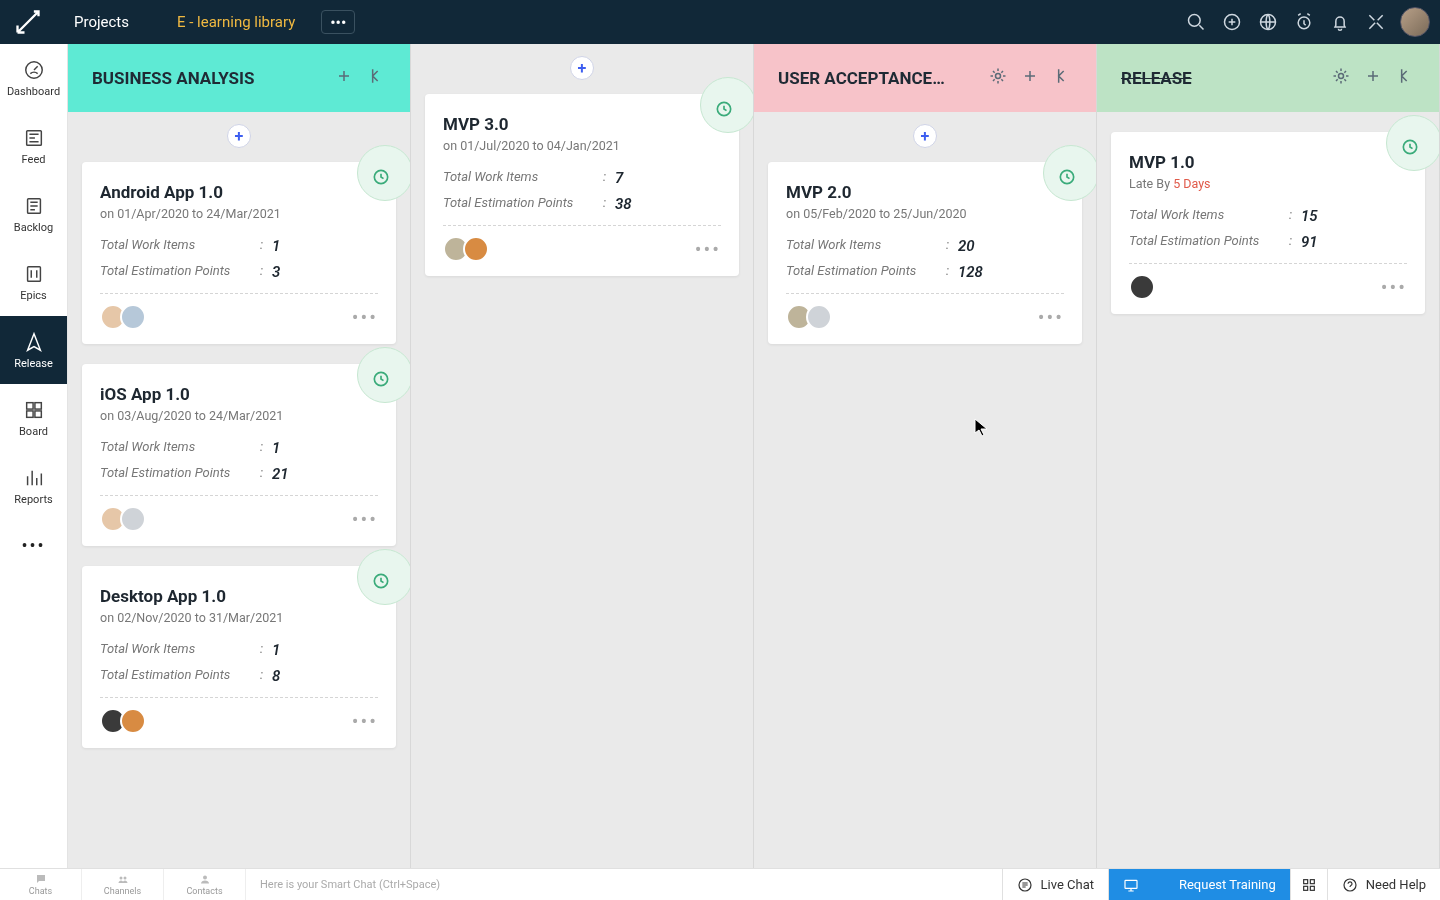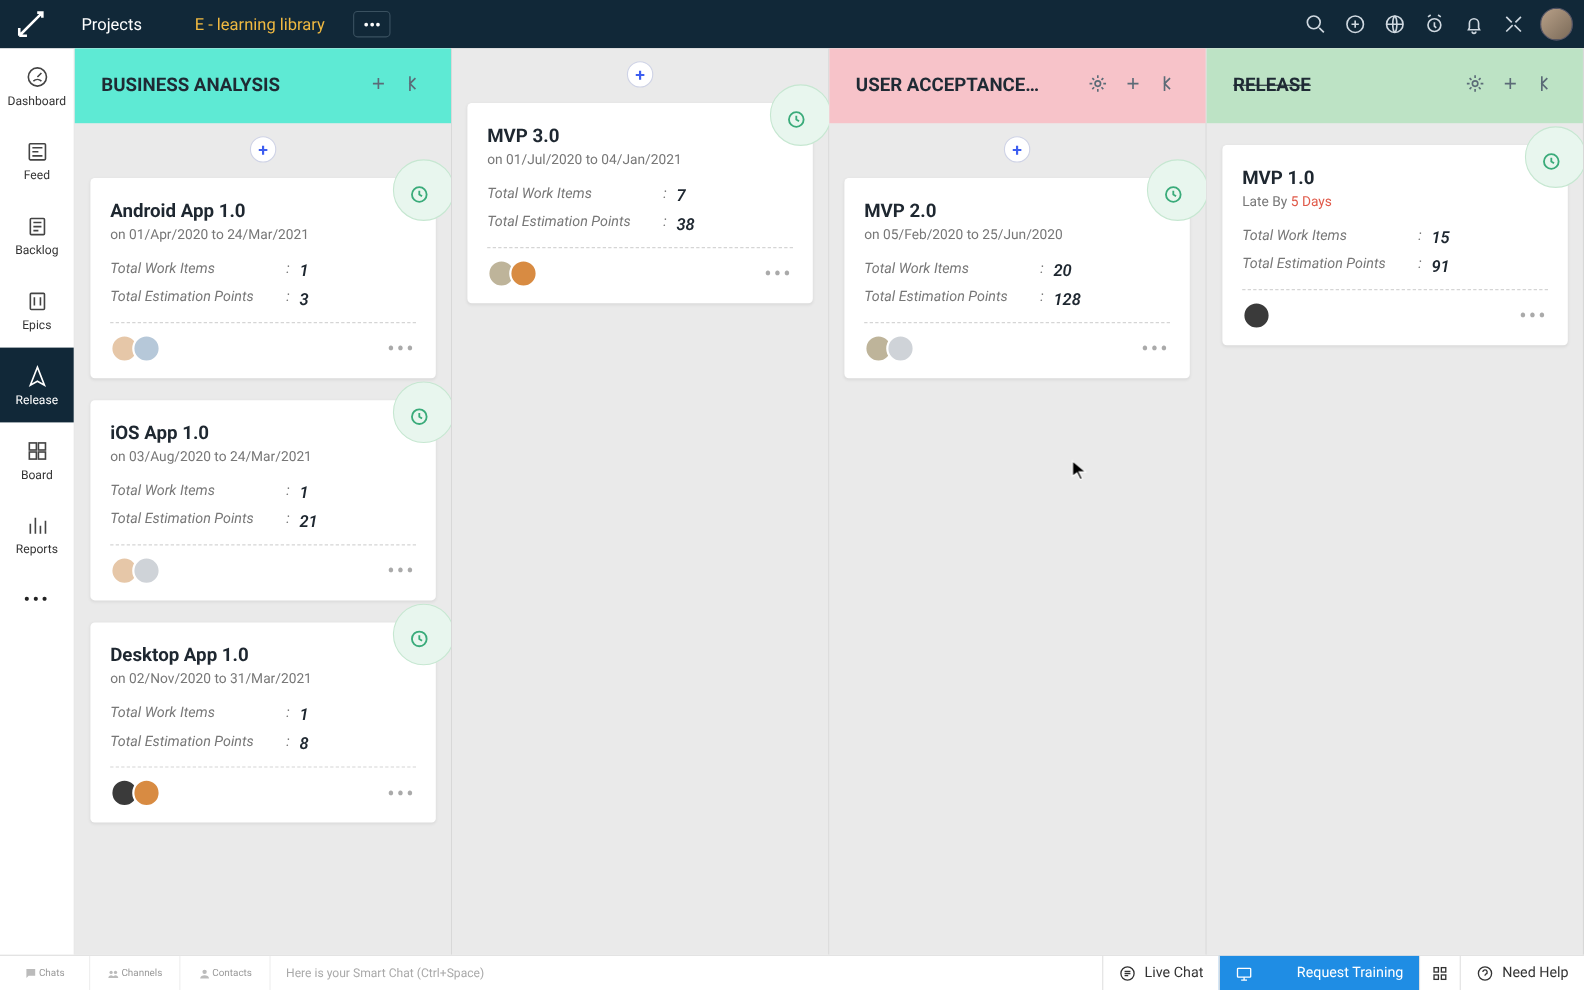--- a/index.html
+++ b/index.html
@@ -48,21 +48,21 @@
   .card .stats-row .lbl { width:160px;}
   .card .stats-row .colon { width:12px; color:#777;}
   .card .stats-row .val { color:#1e2730; font-weight:600; font-size:15px;}
   .card .divider { border-top:1px dashed #d5d5d5; margin:12px 0 10px;}
   .card .footer { display:flex; justify-content:space-between; align-items:center;}
   .card .avatars { display:flex;}
   .card .avatars .av { width:26px; height:26px; border-radius:50%; border:2px solid #fff; margin-right:-6px;}
   .card .card-more { color:#aaa; font-size:20px; letter-spacing:2px; cursor:pointer;}
   
   .bottombar { position:absolute; bottom:0; left:0; right:0; height:32px; background:#fff; border-top:1px solid #e0e0e0; display:flex; align-items:center;}
-  .bottombar .bnav { width:82px; display:flex; flex-direction:row; align-items:center; justify-content:center; height:100%; color:#999; font-size:9px; gap:1px; border-right:1px solid #eee;}
+  .bottombar .bnav { width:82px; display:flex; flex-direction:column; align-items:center; justify-content:center; height:100%; color:#999; font-size:9px; gap:1px; border-right:1px solid #eee;}
   .bottombar .bnav svg { width:12px; height:12px; fill:#bbb;}
   .bottombar .smartchat { flex:1; padding:0 14px; color:#aaa; font-size:11px;}
   .bottombar .pill { height:100%; display:flex; align-items:center; gap:8px; padding:12px 14px; font-size:13px; color:#333; border-left:1px solid #e0e0e0; cursor:pointer;}
   .bottombar .pill svg { width:16px; height:16px; stroke:#333; fill:none; stroke-width:1.8;}
   .bottombar .pill.training { background:#1f8de4; color:#fff;gap:40px;}
   .bottombar .pill.training svg { stroke:#fff;}
   .bottombar .pill.iconOnly { padding:0 10px;}
   
   .cursor { position:absolute; top:418px; left:974px; width:14px; height:20px; pointer-events:none;}
 </style>

